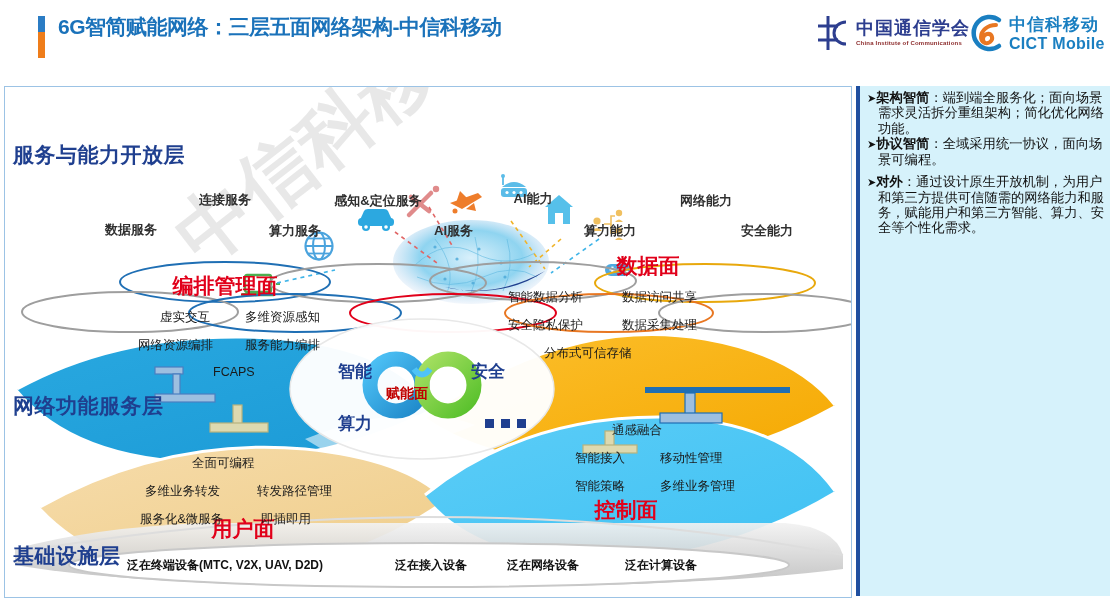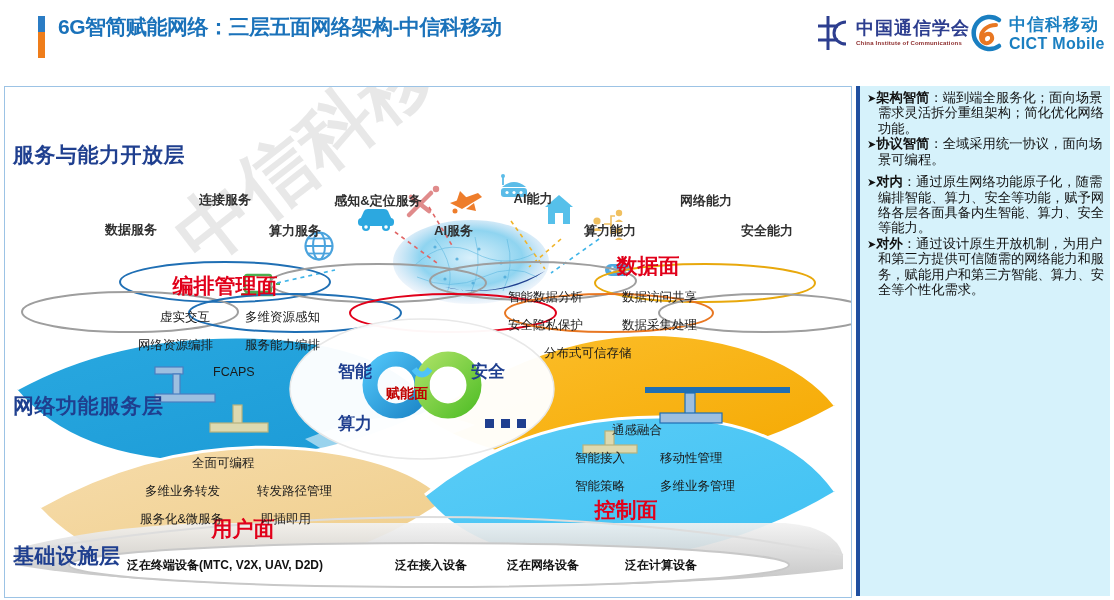--- a/index.html
+++ b/index.html
@@ -456,18 +456,15 @@
   <div class="sb-item">
     <span class="arrow">➤</span><b>架构智简</b><span>：端到端全服务化；面向场景需求灵活拆分重组架构；简化优化网络功能。</span>
   </div>
   <div class="sb-item">
     <span class="arrow">➤</span><b>协议智简</b><span>：全域采用统一协议，面向场景可编程。</span>
   </div>
 
   <div id="sb-gap"></div>
 
   <div class="sb-item">
-    <span class="arrow">➤</span><b>对内</b><span>：通过原生网络功能原子化，随需编排智能、算力、安全等功能，赋予网络各层各面具备内生智能、算力、安全等能力。</span>
-  </div>
-  <div class="sb-item">
     <span class="arrow">➤</span><b>对外</b><span>：通过设计原生开放机制，为用户和第三方提供可信随需的网络能力和服务，赋能用户和第三方智能、算力、安全等个性化需求。</span>
   </div>
 </div>
 
 </body></html>

